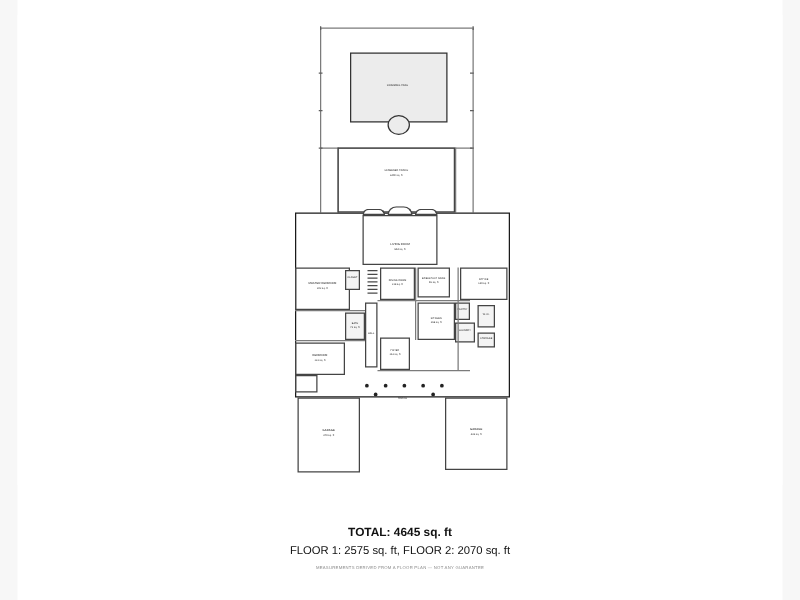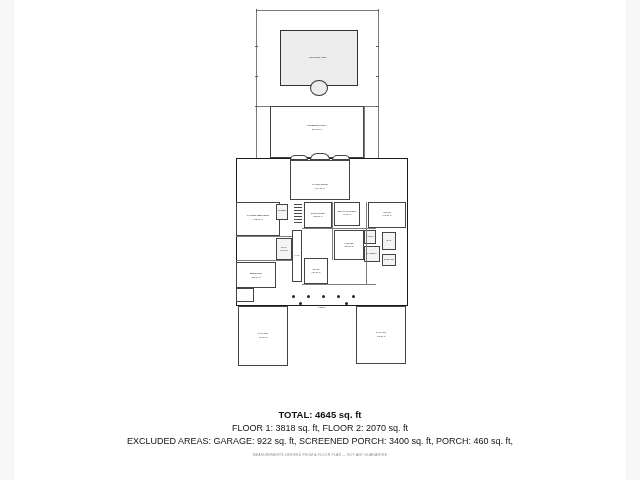--- a/index.html
+++ b/index.html
@@ -26,21 +26,21 @@
     bottom: 0;
     width: 14px;
     background: #f7f7f7;
   }
   .side-bar.left { left: 0; }
   .side-bar.right { right: 0; }
 
   #canvas {
     position: absolute;
     left: 14px;
-    top: 0;
+    top: 12px;
     width: 612px;
     height: 376px;
     background: #ffffff;
   }
 
   
   #plan {
     position: absolute;
     left: 200px;
     top: 6px;
@@ -280,19 +280,18 @@
       <div class="rm thin nofill" style="left:142px; top:300px; width:50px; height:58px;"></div>
       <div class="lbl sm" style="left:167px; top:325px; width:46px;"><span>GARAGE</span></div>
       <div class="lbl xs" style="left:167px; top:329px; width:46px;"><span>443 sq. ft</span></div>
 
       <div class="rm thin nofill" style="left:22px; top:282px; width:18px; height:14px;"></div>
 
     </div>
 
     <div id="caption">
       <div class="total">TOTAL: 4645 sq. ft</div>
-      <div class="line">FLOOR 1: 3818 sq. ft, FLOOR 2: 2070 sq. ft</div>
-      <div class="line">EXCLUDED AREAS: GARAGE: 922 sq. ft, SCREENED PORCH: 3400 sq. ft, PORCH: 460 sq. ft,</div>
+      <div class="line">FLOOR 1: 2575 sq. ft, FLOOR 2: 2070 sq. ft</div>
       <div class="disclaimer">MEASUREMENTS DERIVED FROM A FLOOR PLAN — NOT ANY GUARANTEE</div>
     </div>
 
   </div>
 </div>
 
 </body></html>

